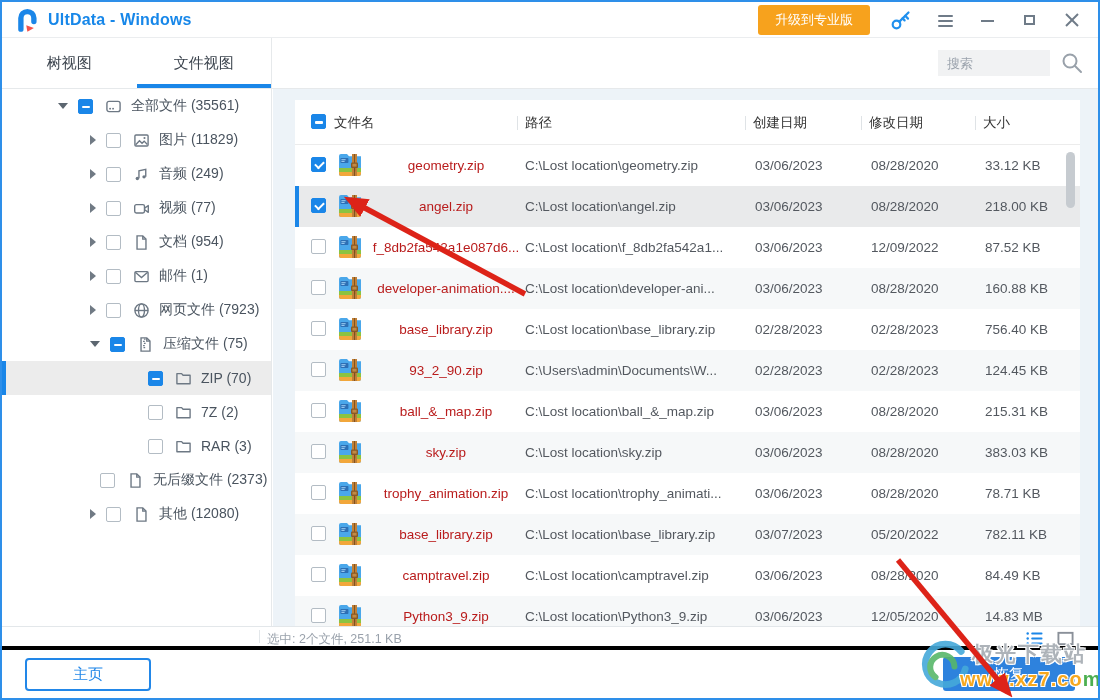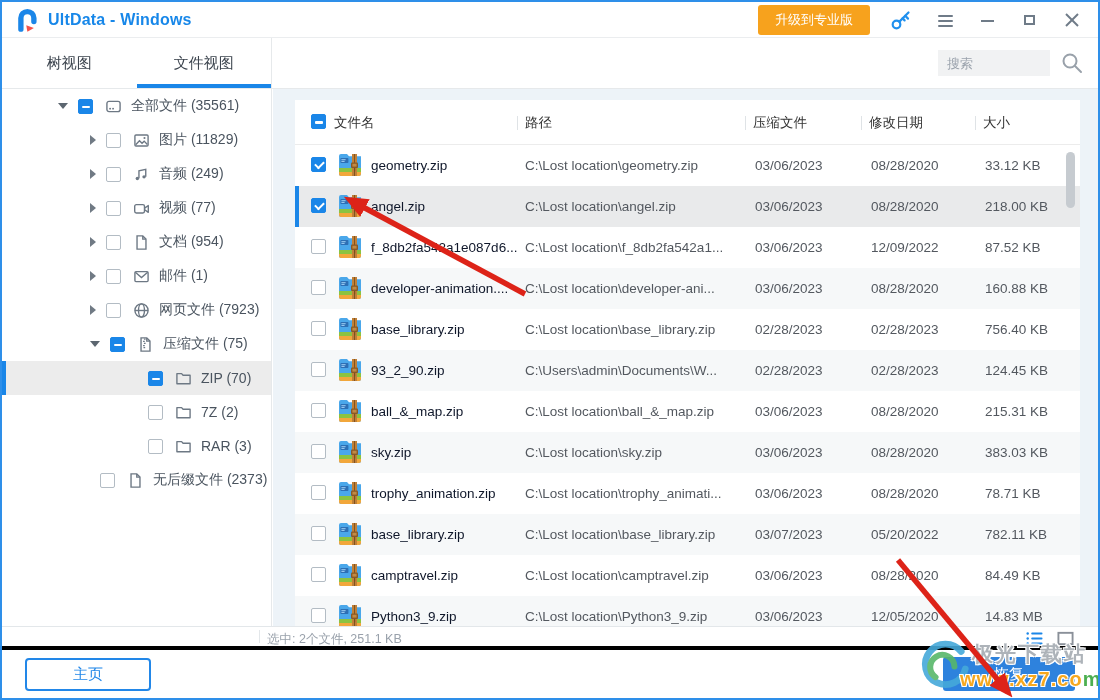--- a/index.html
+++ b/index.html
@@ -46,21 +46,21 @@
   .content{position:absolute;left:271px;top:87px;right:0;height:537px;background:#edf3f8;}
   .card{position:absolute;left:293px;top:98px;width:785px;height:526px;background:#fff;overflow:hidden;}
   .thead{position:relative;height:45px;border-bottom:1px solid #ececec;}
   .th{position:absolute;top:0;height:45px;display:flex;align-items:center;font-size:13.5px;color:#333;}
   .colsep{position:absolute;top:16px;width:1px;height:14px;background:#dfe3e6;}
   .trow{position:relative;height:41px;display:flex;align-items:center;cursor:pointer;}
   .trow.stripe{background:#f6f8f9;}
   .trow.selected{background:#e9eaeb;}
   .trow.selected::before{content:"";position:absolute;left:0;top:0;bottom:0;width:4px;background:#1a86e8;}
   .tc{position:absolute;font-size:13.5px;color:#53585f;white-space:nowrap;overflow:hidden;}
-  .tc.name{left:76px;width:150px;color:#0f172a;}
+  .tc.name{left:76px;width:150px;color:#b91c1c;text-align:center;}
   .tc.path{left:230px;width:216px;}
   .tc.created{left:460px;width:105px;}
   .tc.modified{left:576px;width:105px;}
   .tc.size{left:690px;width:90px;}
   .rowcb{position:absolute;left:16px;top:12px;}
   .rowicon{position:absolute;left:42px;top:8px;width:26px;height:25px;}
   .scrollthumb{position:absolute;right:5px;top:52px;width:9px;height:56px;background:#c6cbd0;border-radius:5px;cursor:pointer;}
   
   .statusband{position:absolute;left:0;right:0;top:624px;height:24px;background:#fff;border-top:1px solid #e3e7ea;border-bottom:4px solid #000000;}
   .statusdiv{position:absolute;left:257px;top:3px;bottom:3px;width:1px;background:#e3e7ea;}
@@ -301,29 +301,43 @@
         <span class="cb "></span>
         <span style="width:12px;flex:0 0 auto;"></span>
         <span class="ticon">
           <svg viewBox="0 0 16 16">
             <path d="M3.8 1.8 h5.4 l3 3 v9.4 h-8.4 z" fill="none" stroke="#6d7884" stroke-width="1.3"></path>
             <path d="M9.2 1.8 v3 h3" fill="none" stroke="#6d7884" stroke-width="1.3"></path>
           </svg>
         </span>
         <span class="tlabel">无后缀文件 (2373)</span>
       </div>
+      <div class="tree-row">
+        <span style="width:48px;flex:0 0 auto;"></span>
+        <span class="arr right"></span>
+        <span style="width:10px;flex:0 0 auto;"></span>
+        <span class="cb "></span>
+        <span style="width:12px;flex:0 0 auto;"></span>
+        <span class="ticon">
+          <svg viewBox="0 0 16 16">
+            <path d="M3.8 1.8 h5.4 l3 3 v9.4 h-8.4 z" fill="none" stroke="#6d7884" stroke-width="1.3"></path>
+            <path d="M9.2 1.8 v3 h3" fill="none" stroke="#6d7884" stroke-width="1.3"></path>
+          </svg>
+        </span>
+        <span class="tlabel">其他 (12080)</span>
+      </div>
     </div>
 
   <div class="content"></div>
   <div class="card">
     <div class="thead">
       <span class="cb indet" style="position:absolute;left:16px;top:14px;"></span>
       <div class="th" style="left:39px;">文件名</div>
       <div class="th" style="left:230px;">路径</div>
-      <div class="th" style="left:458px;">压缩文件</div>
+      <div class="th" style="left:458px;">创建日期</div>
       <div class="th" style="left:574px;">修改日期</div>
       <div class="th" style="left:688px;">大小</div>
       <div class="colsep" style="left:222px;"></div>
       <div class="colsep" style="left:450px;"></div>
       <div class="colsep" style="left:566px;"></div>
       <div class="colsep" style="left:680px;"></div>
     </div>
     <div id="tbody">
         <div class="trow">
           <span class="cb rowcb checked"></span>

